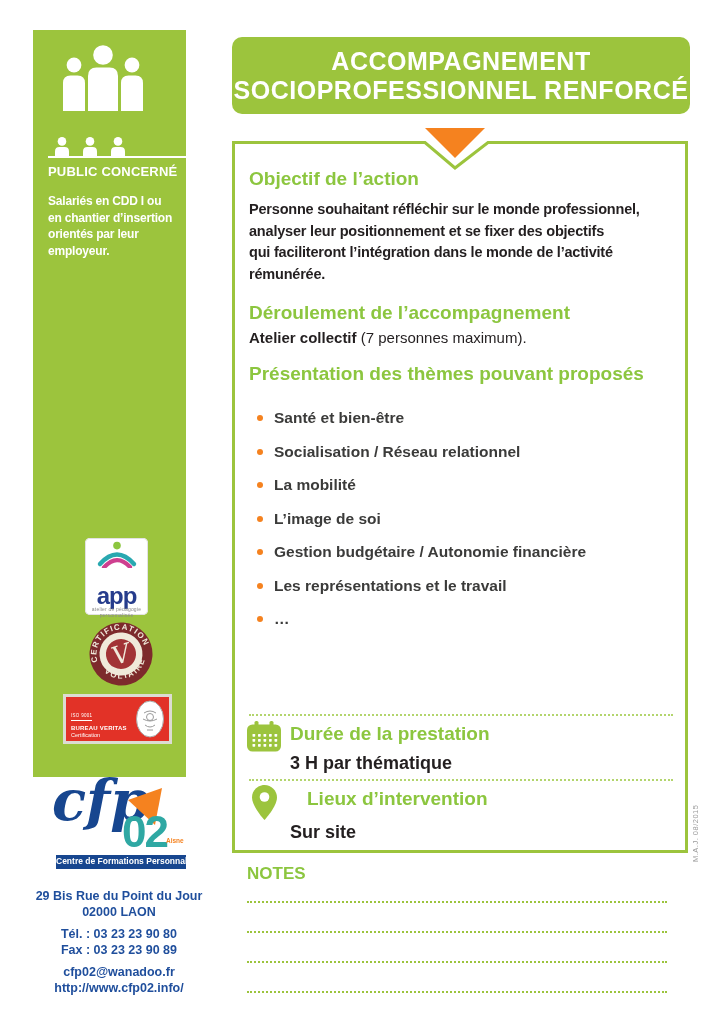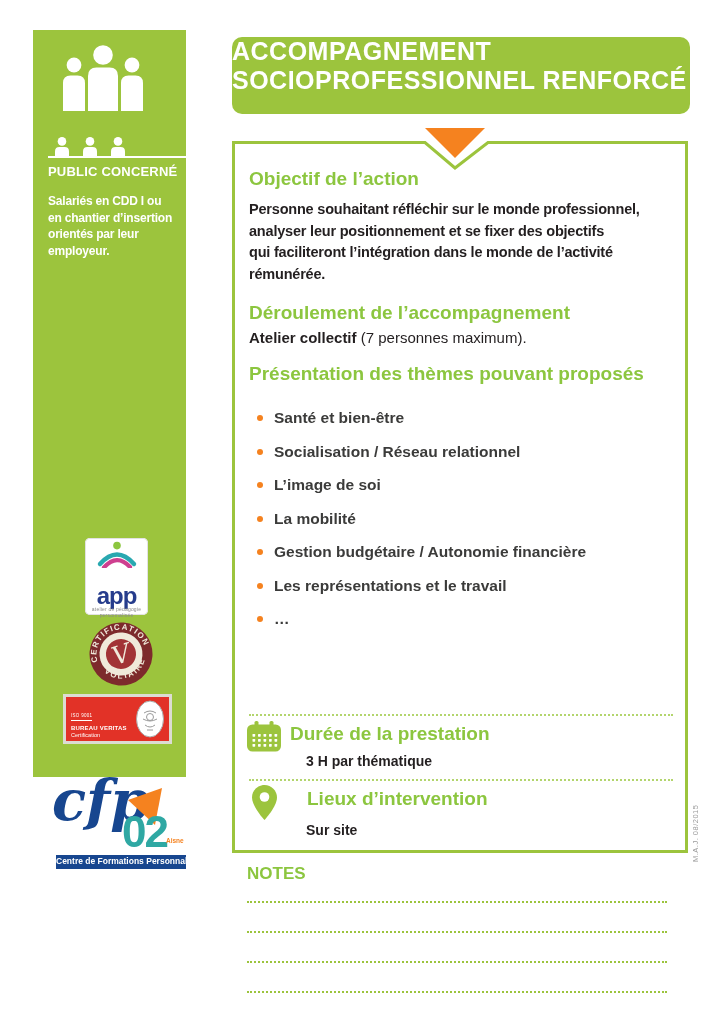--- a/index.html
+++ b/index.html
@@ -28,22 +28,22 @@
   .veritas-inner{position:relative;width:100%;height:100%;background:#e23227;}
   .veritas-texts{position:absolute;left:5px;top:6px;color:#fff;}
   .veritas-small{font-size:4.5px;letter-spacing:.3px;line-height:6px;border-bottom:.5px solid #fff;
                  display:inline-block;padding-bottom:1px;margin-bottom:4px;}
   .veritas-name{font-size:6px;font-weight:bold;line-height:7px;letter-spacing:.2px;}
   .veritas-sub{font-size:5.5px;line-height:7px;}
   .veritas-seal{position:absolute;right:4px;top:3px;}
 
   
   .banner{position:absolute;left:232px;top:37px;width:458px;height:77px;background:#9cc43d;
-          border-radius:10px;color:#fff;text-align:left;font-weight:bold;
-          font-size:25px;line-height:29px;letter-spacing:.5px;box-sizing:border-box;}
+          border-radius:10px;color:#fff;text-align:center;font-weight:bold;
+          font-size:25px;line-height:29px;letter-spacing:.5px;padding-top:10px;box-sizing:border-box;}
 
   
   .main-box{position:absolute;left:232px;top:141px;width:456px;height:712px;
             border:3px solid #9cc43d;box-sizing:border-box;background:#fff;}
   .notch{position:absolute;left:413px;top:126px;}
 
   .h-green{position:absolute;color:#8cc63f;font-weight:bold;font-size:19px;white-space:nowrap;}
   .obj-head{left:14px;top:24px;}
   .obj-body{position:absolute;left:14px;top:55px;color:#231f20;font-weight:bold;
             font-size:14.5px;line-height:21.5px;letter-spacing:-.2px;white-space:nowrap;}
@@ -56,21 +56,21 @@
   .themes-list li{position:relative;padding-left:17px;margin-bottom:13.5px;
                   font-size:15.5px;color:#3b3b3a;line-height:20px;}
   .themes-list .bullet{position:absolute;left:0;top:7px;width:6px;height:6px;border-radius:50%;
                        background:#f5821f;}
 
   .sep{position:absolute;left:14px;width:424px;border-bottom:2px dotted #b3d56d;}
   .sep1{top:570px;} .sep2{top:635px;}
   .cal-icon{position:absolute;left:12px;top:577px;}
   .pin-icon{position:absolute;left:17px;top:641px;}
   .dur-head{left:55px;top:579px;} .loc-head{left:72px;top:644px;}
-  .svc-value{position:absolute;left:71px;color:#231f20;font-weight:bold;font-size:14px;}
+  .svc-value{position:absolute;left:55px;color:#231f20;font-weight:bold;font-size:18px;}
   .dur-val{top:609px;} .loc-val{top:678px;}
 
   
   .notes-head{position:absolute;left:247px;top:864px;color:#8cc63f;font-weight:bold;font-size:17px;}
   .notes-lines{position:absolute;left:247px;top:888px;width:420px;}
   .note-line{height:13px;margin-bottom:15px;border-bottom:2px dotted #9cc43d;}
 
   
   .cfp-logo{position:absolute;left:50px;top:780px;width:145px;height:95px;}
   .cfp-word{position:absolute;left:2px;top:-8px;font-family:"DejaVu Serif",serif;
@@ -177,22 +177,22 @@
 
     <div class="h-green proc-head">Déroulement de l’accompagnement</div>
     <div class="proc-body">
       <span class="b">Atelier collectif</span><span> (7 personnes maximum).</span>
     </div>
 
     <div class="h-green themes-head">Présentation des thèmes pouvant proposés</div>
     <ul class="themes-list">
         <li><span class="bullet"></span><span>Santé et bien-être</span></li>
         <li><span class="bullet"></span><span>Socialisation / Réseau relationnel</span></li>
+        <li><span class="bullet"></span><span>La mobilité</span></li>
         <li><span class="bullet"></span><span>L’image de soi</span></li>
-        <li><span class="bullet"></span><span>La mobilité</span></li>
         <li><span class="bullet"></span><span>Gestion budgétaire / Autonomie financière</span></li>
         <li><span class="bullet"></span><span>Les représentations et le travail</span></li>
         <li><span class="bullet"></span><span>…</span></li>
       </ul>
 
     <div class="sep sep1"></div>
     <svg class="cal-icon" width="34" height="31" viewBox="0 0 34 31">
       <rect x="7.5" y="0" width="4" height="8" rx="1.6" fill="#9cc43d"></rect>
       <rect x="22.5" y="0" width="4" height="8" rx="1.6" fill="#9cc43d"></rect>
       <rect x="0" y="3.5" width="34" height="27" rx="5.5" fill="#9cc43d"></rect>
@@ -243,15 +243,25 @@
   <div class="cfp-logo">
     <span class="cfp-word">cfp</span>
     <svg class="cfp-tri" width="36" height="38" viewBox="0 0 36 38">
       <polygon points="1,12 35,0 28,37" fill="#f5821f"></polygon>
     </svg>
     <span class="cfp-num">02</span>
     <span class="cfp-dept">Aisne</span>
     <div class="cfp-banner">Centre de Formations Personnalisées</div>
   </div>
 
+  <div class="address">
+    <div>29 Bis Rue du Point du Jour</div>
+    <div>02000 LAON</div>
+    <div class="gap"></div>
+    <div>Tél. : 03 23 23 90 80</div>
+    <div>Fax : 03 23 23 90 89</div>
+    <div class="gap"></div>
+    <div>cfp02@wanadoo.fr</div>
+    <div>http://www.cfp02.info/</div>
+  </div>
 
   <div class="maj">M.A.J. 08/2015</div>
 </div>
 
 </body></html>

